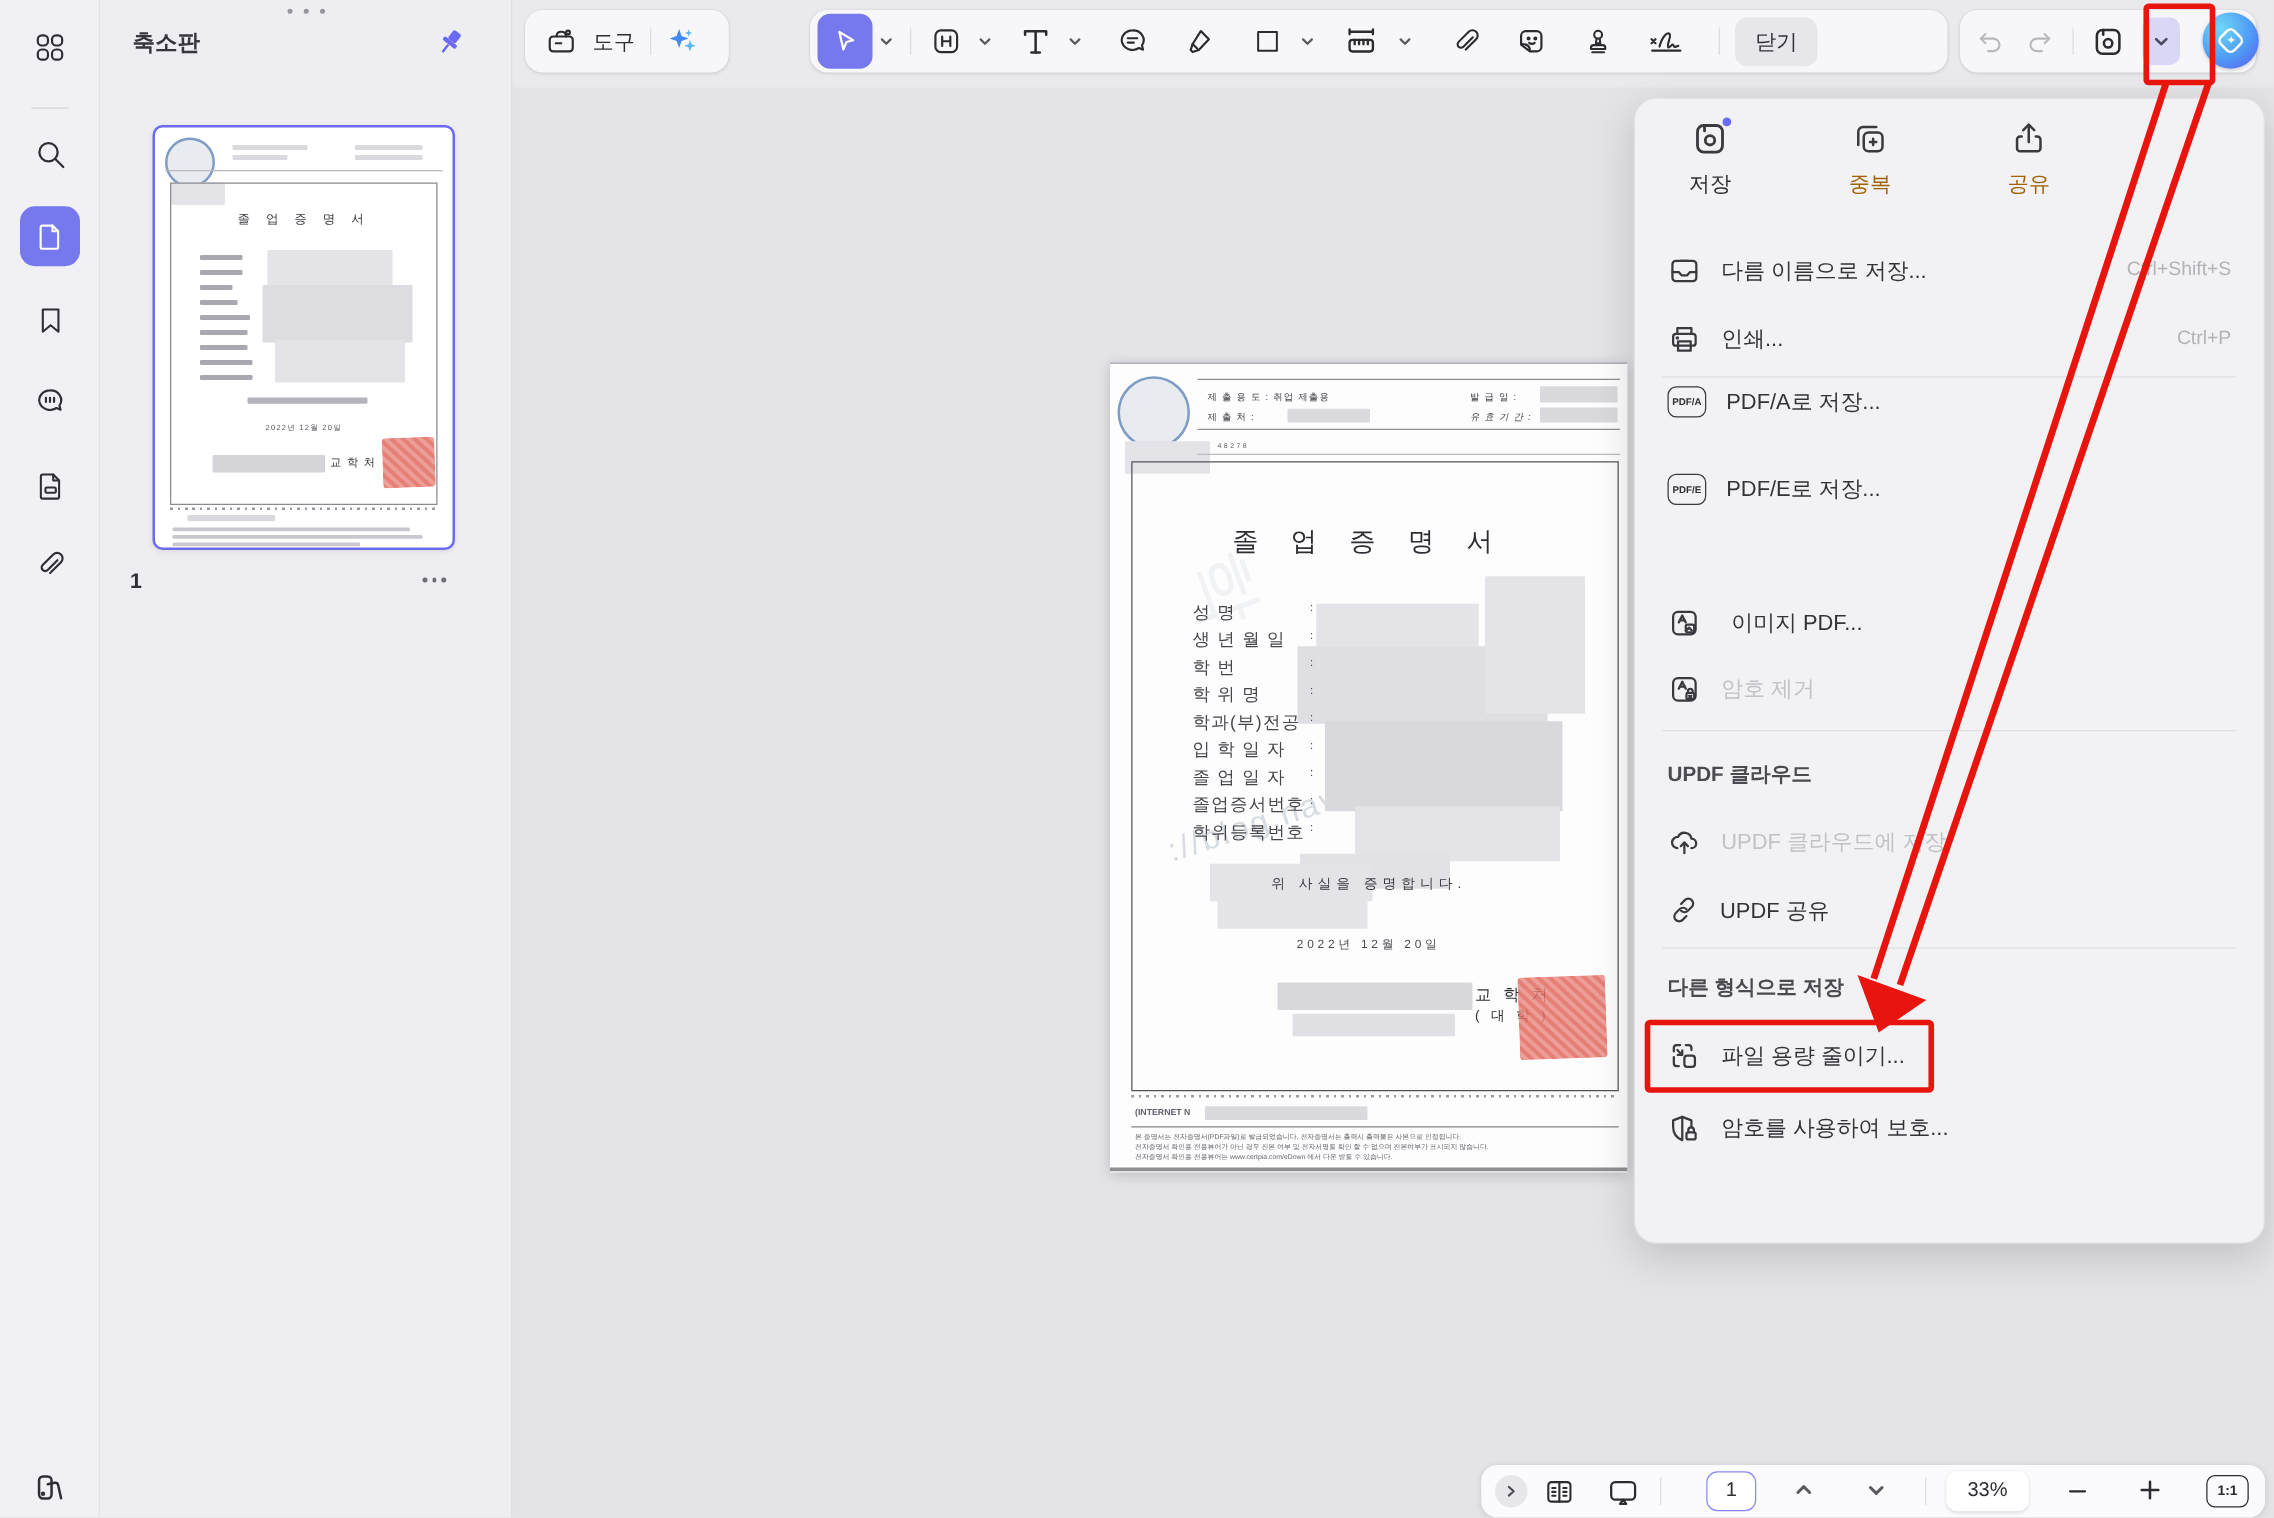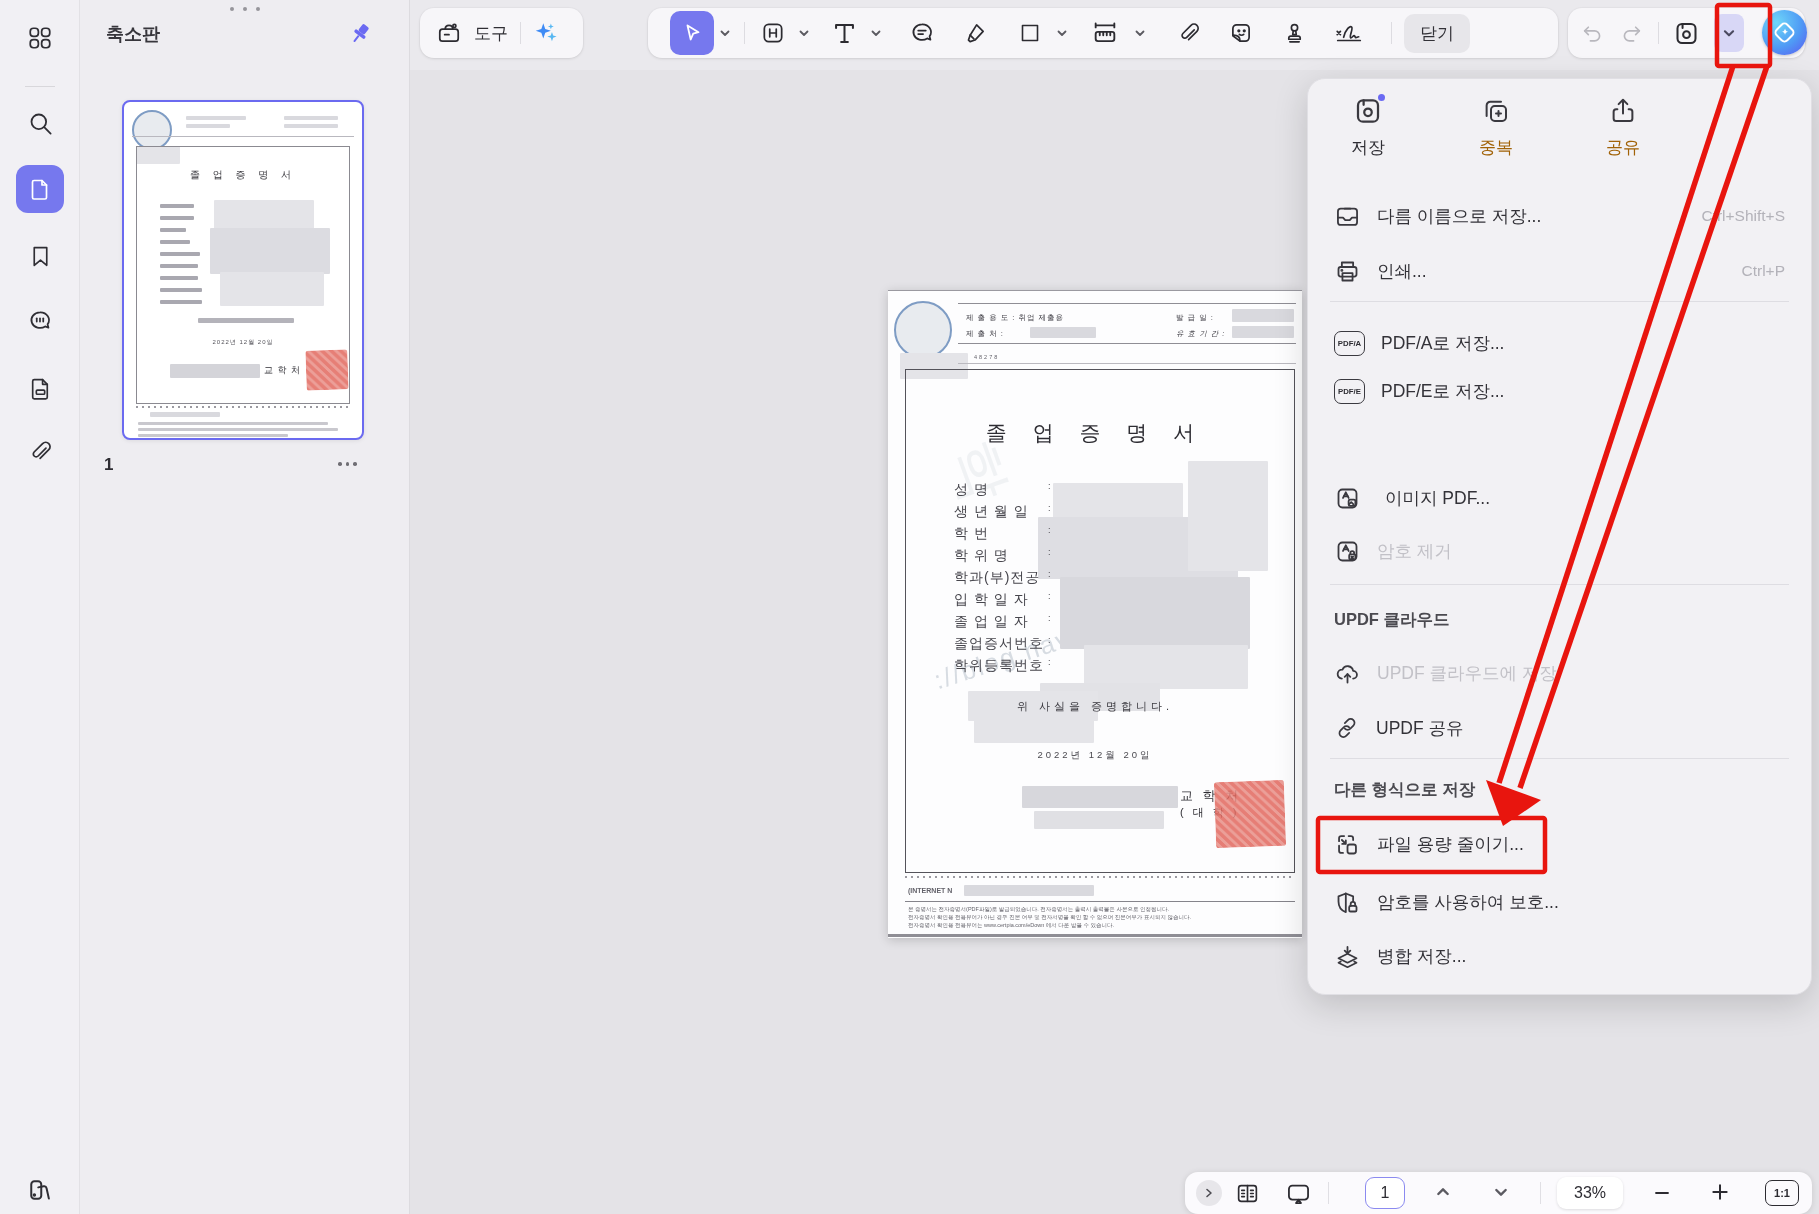--- a/index.html
+++ b/index.html
@@ -322,21 +322,21 @@
   <span class="v-div"></span>
   <span style="display:flex;">
     <svg width="26" height="26" viewBox="0 0 24 24">
         <path fill="#3f8bf5" d="M9.5 3 L11.3 8.2 L16.5 10 L11.3 11.8 L9.5 17 L7.7 11.8 L2.5 10 L7.7 8.2 Z"></path>
         <path fill="#57b7f2" d="M17.5 11 L18.6 14.2 L21.8 15.3 L18.6 16.4 L17.5 19.6 L16.4 16.4 L13.2 15.3 L16.4 14.2 Z"></path>
         <path fill="#57b7f2" d="M16.5 3.2 L17.2 5.2 L19.2 5.9 L17.2 6.6 L16.5 8.6 L15.8 6.6 L13.8 5.9 L15.8 5.2 Z"></path>
       </svg>
   </span>
 </div>
 
-<div class="pill" style="left:648px; width:910px; padding:0 20px; gap:0;">
+<div class="pill" style="left:648px; width:910px; padding:0 4px; gap:0;">
   <span class="tool-btn active" style="width:44px;height:44px; margin-left:2px;">
     <svg width="24" height="24" viewBox="0 0 24 24">
         <path d="M7.5 4.5 L18.5 11.2 L13.2 12.6 L10.7 18.5 Z" fill="none" stroke="#ffffff" stroke-width="1.8" stroke-linejoin="round"></path>
       </svg>
   </span>
   <span style="width:22px; display:flex; justify-content:center;">
       <svg width="12" height="12" viewBox="0 0 12 12">
         <path class="chev" d="M2.5 4.5 L6 8 L9.5 4.5"></path>
       </svg>
     </span>
@@ -546,21 +546,21 @@
           <rect x="4" y="8" width="16" height="8.5" rx="2"></rect>
           <rect x="7.5" y="13.5" width="9" height="6.5"></rect>
           <circle cx="7" cy="11" r="0.5" fill="#3a393f"></circle>
         </g>
       </svg>
     <span class="mi-label">인쇄...</span>
     <span class="mi-short">Ctrl+P</span>
   </div>
   <div class="menu-div" style="top:222px;"></div>
 
-  <div class="menu-row" style="top:242px;">
+  <div class="menu-row" style="top:220px;">
     <span class="badge-ic">PDF/A</span>
     <span class="mi-label">PDF/A로 저장...</span>
   </div>
   <div class="menu-row" style="top:290px;">
     <span class="badge-ic">PDF/E</span>
     <span class="mi-label">PDF/E로 저장...</span>
   </div>
   <div class="menu-row" style="top:397px;gap:24px;">
     <svg width="27" height="27" viewBox="0 0 24 24">
         <g class="mic">
@@ -626,31 +626,20 @@
   <div class="menu-row" style="top:801px;">
     <svg width="27" height="27" viewBox="0 0 24 24">
         <g class="mic">
           <path d="M10.5 20.5 C6.5 19 4 15.5 4 11 V6.5 L10.5 4 v16.5 z"></path>
           <path d="M10.5 4 L17 6.5 V11"></path>
           <rect x="13.5" y="15" width="6.5" height="5" rx="1.2"></rect>
           <path d="M14.8 15 v-1.5 a2 2 0 0 1 4 0 V15"></path>
         </g>
       </svg>
     <span class="mi-label">암호를 사용하여 보호...</span>
-  </div>
-  <div class="menu-row" style="top:855px;">
-    <svg width="27" height="27" viewBox="0 0 24 24">
-        <g class="mic">
-          <path d="M12 3.5 V9"></path>
-          <path d="M9.5 6.8 L12 9.3 L14.5 6.8"></path>
-          <path d="M4 13.5 L12 9.5 L20 13.5 L12 17.5 Z"></path>
-          <path d="M6 16.5 L4 17.5 L12 21.5 L20 17.5 L18 16.5"></path>
-        </g>
-      </svg>
-    <span class="mi-label">병합 저장...</span>
   </div>
 </div>
 
 <div class="statusbar">
   <span class="sb-abs sb-circle" style="left:11px; top:8px;">
     <svg width="12" height="12" viewBox="0 0 12 12">
         <path d="M4 2.5 L8 6 L4 9.5" fill="none" stroke="#4d4c52" stroke-width="1.6" stroke-linecap="round" stroke-linejoin="round"></path>
       </svg>
   </span>
   <span class="sb-abs" style="left:48px; top:8px; width:28px; height:26px;">

